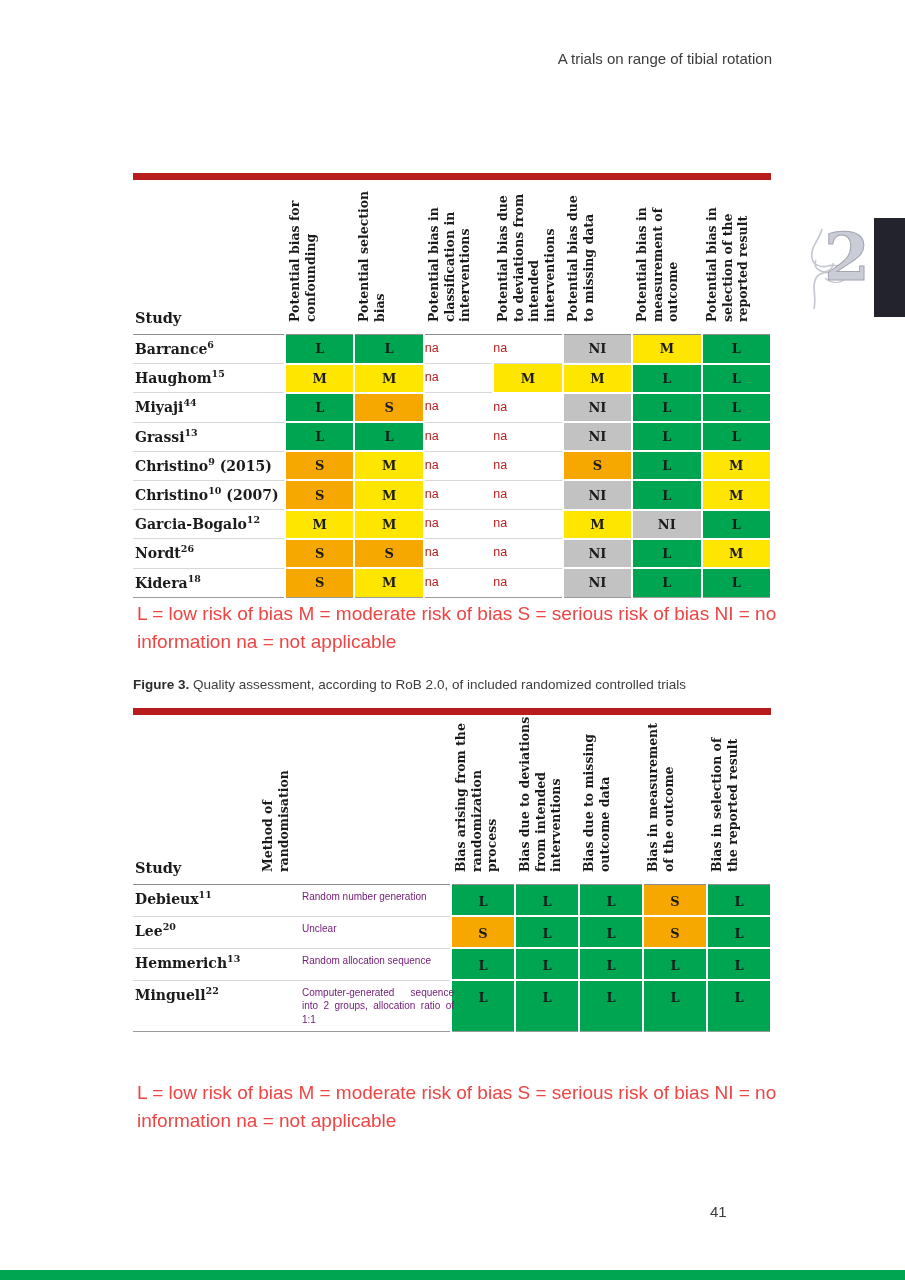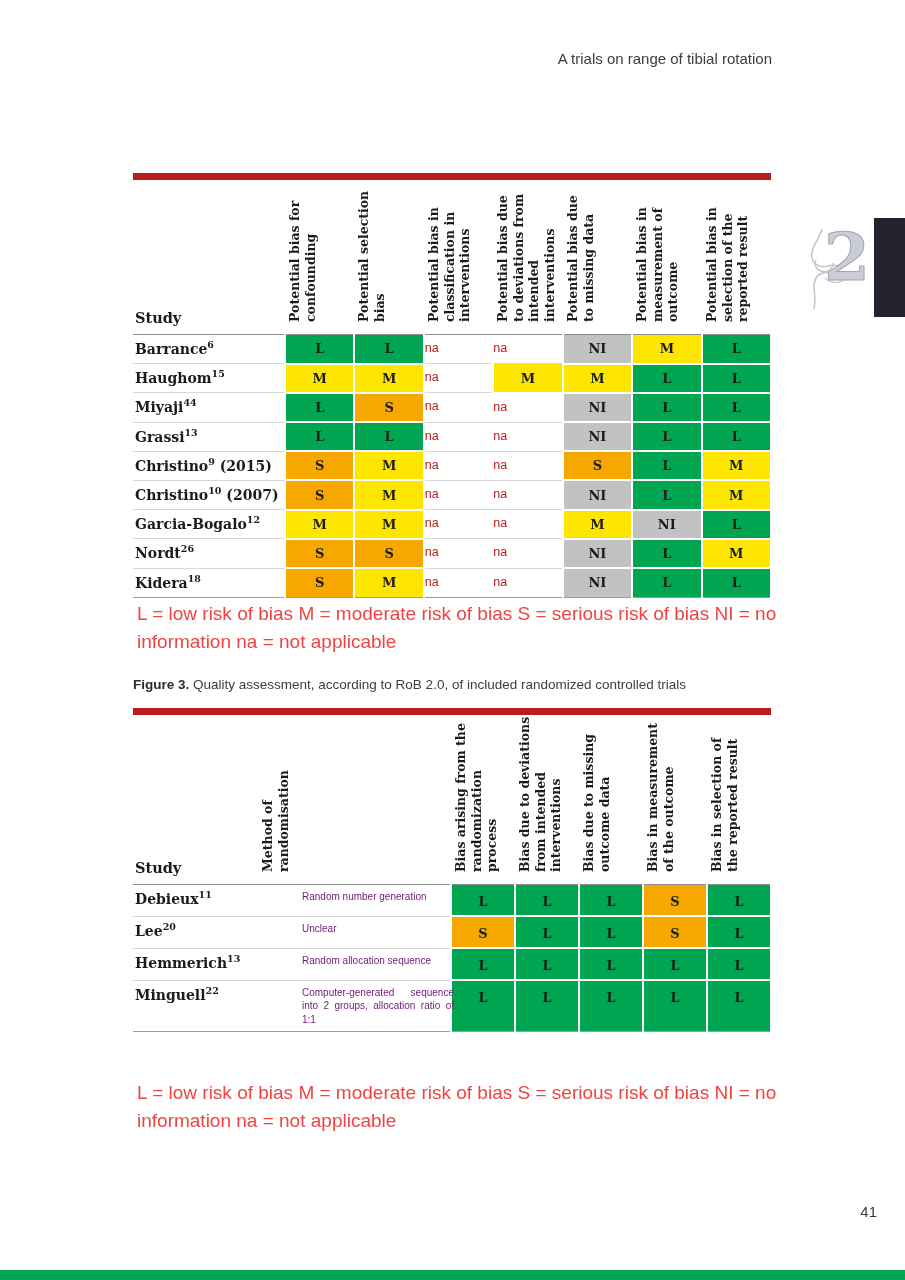--- a/index.html
+++ b/index.html
@@ -41,21 +41,21 @@
   .risk-cell.r2 { vertical-align:top; padding:9px 0 6px 0; }
   .na-cell { font:12.5px "Liberation Sans", sans-serif; color:#b91c1c; text-align:left;
              vertical-align:top; padding-top:6px; border-bottom:1px solid #d8d8d8; }
   tbody tr:last-child td { border-bottom:1px solid #9b9b9b; }
 
   .legend { position:absolute; left:133px; width:645px; margin:4px; font-size:19px;
             line-height:1.45; color:#ef4444; }
   #legend1 { top:596px; }
   #legend2 { top:1075px; }
 
-  .page-number { position:absolute; top:1203px; left:757px; width:120px; text-align:right;
+  .page-number { position:absolute; top:1203px; left:710px; width:120px; text-align:left;
                  font-size:15px; color:#3c3c3c; }
 
   .chapter-tab { position:absolute; right:0; top:218px; width:31px; height:99px; background:#23232e; }
   .chapter-art { position:absolute; left:798px; top:226px; width:80px; height:86px; }
   .chapter-num { position:absolute; left:824px; top:224px; font:bold 66px/1 "DejaVu Serif", serif;
                  color:#caccd6; -webkit-text-stroke:1px #a3a5b2; }
   .bottom-bar { position:absolute; left:0; bottom:0; width:100%; height:10px; }
 </style>
 </head>
 <body>

